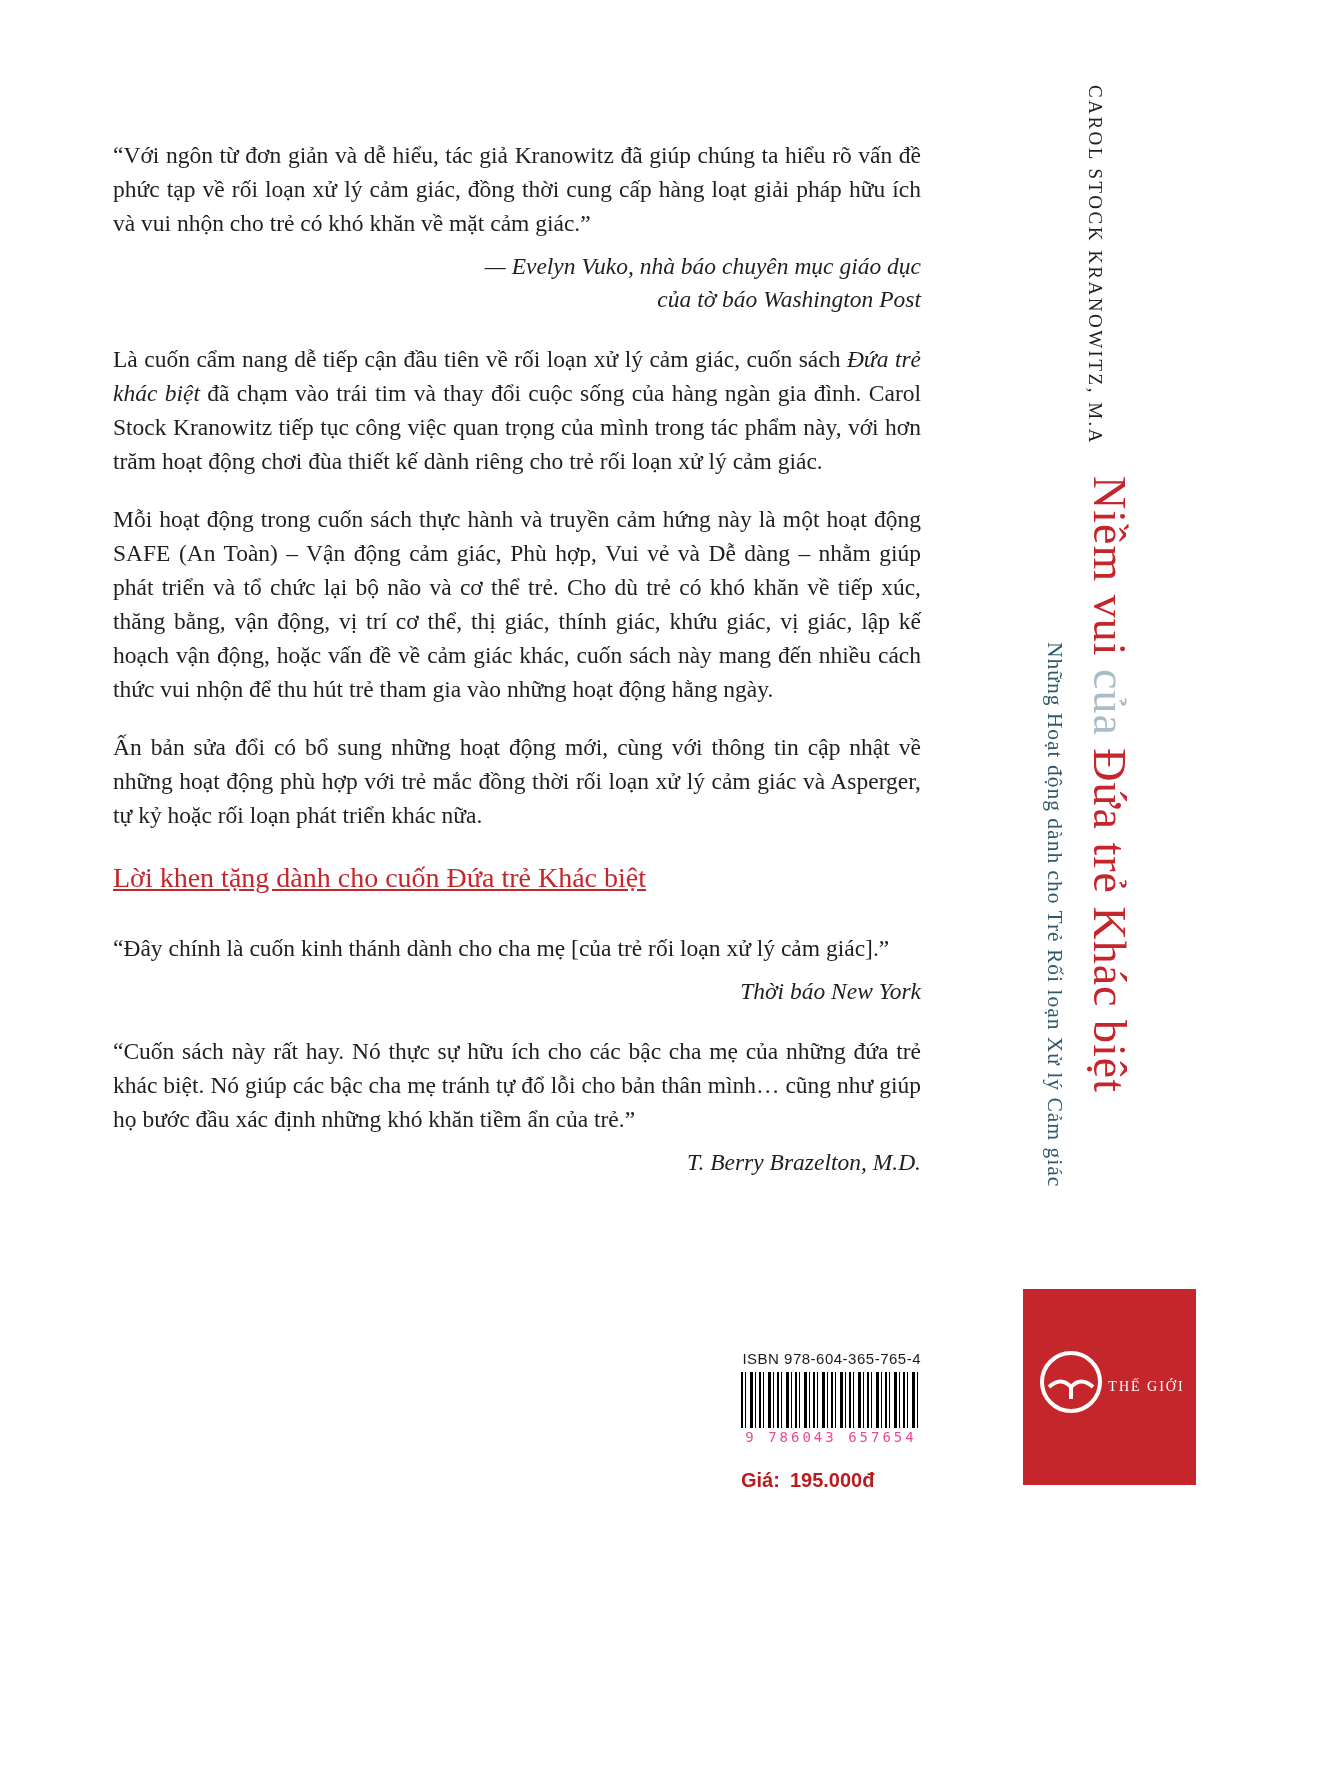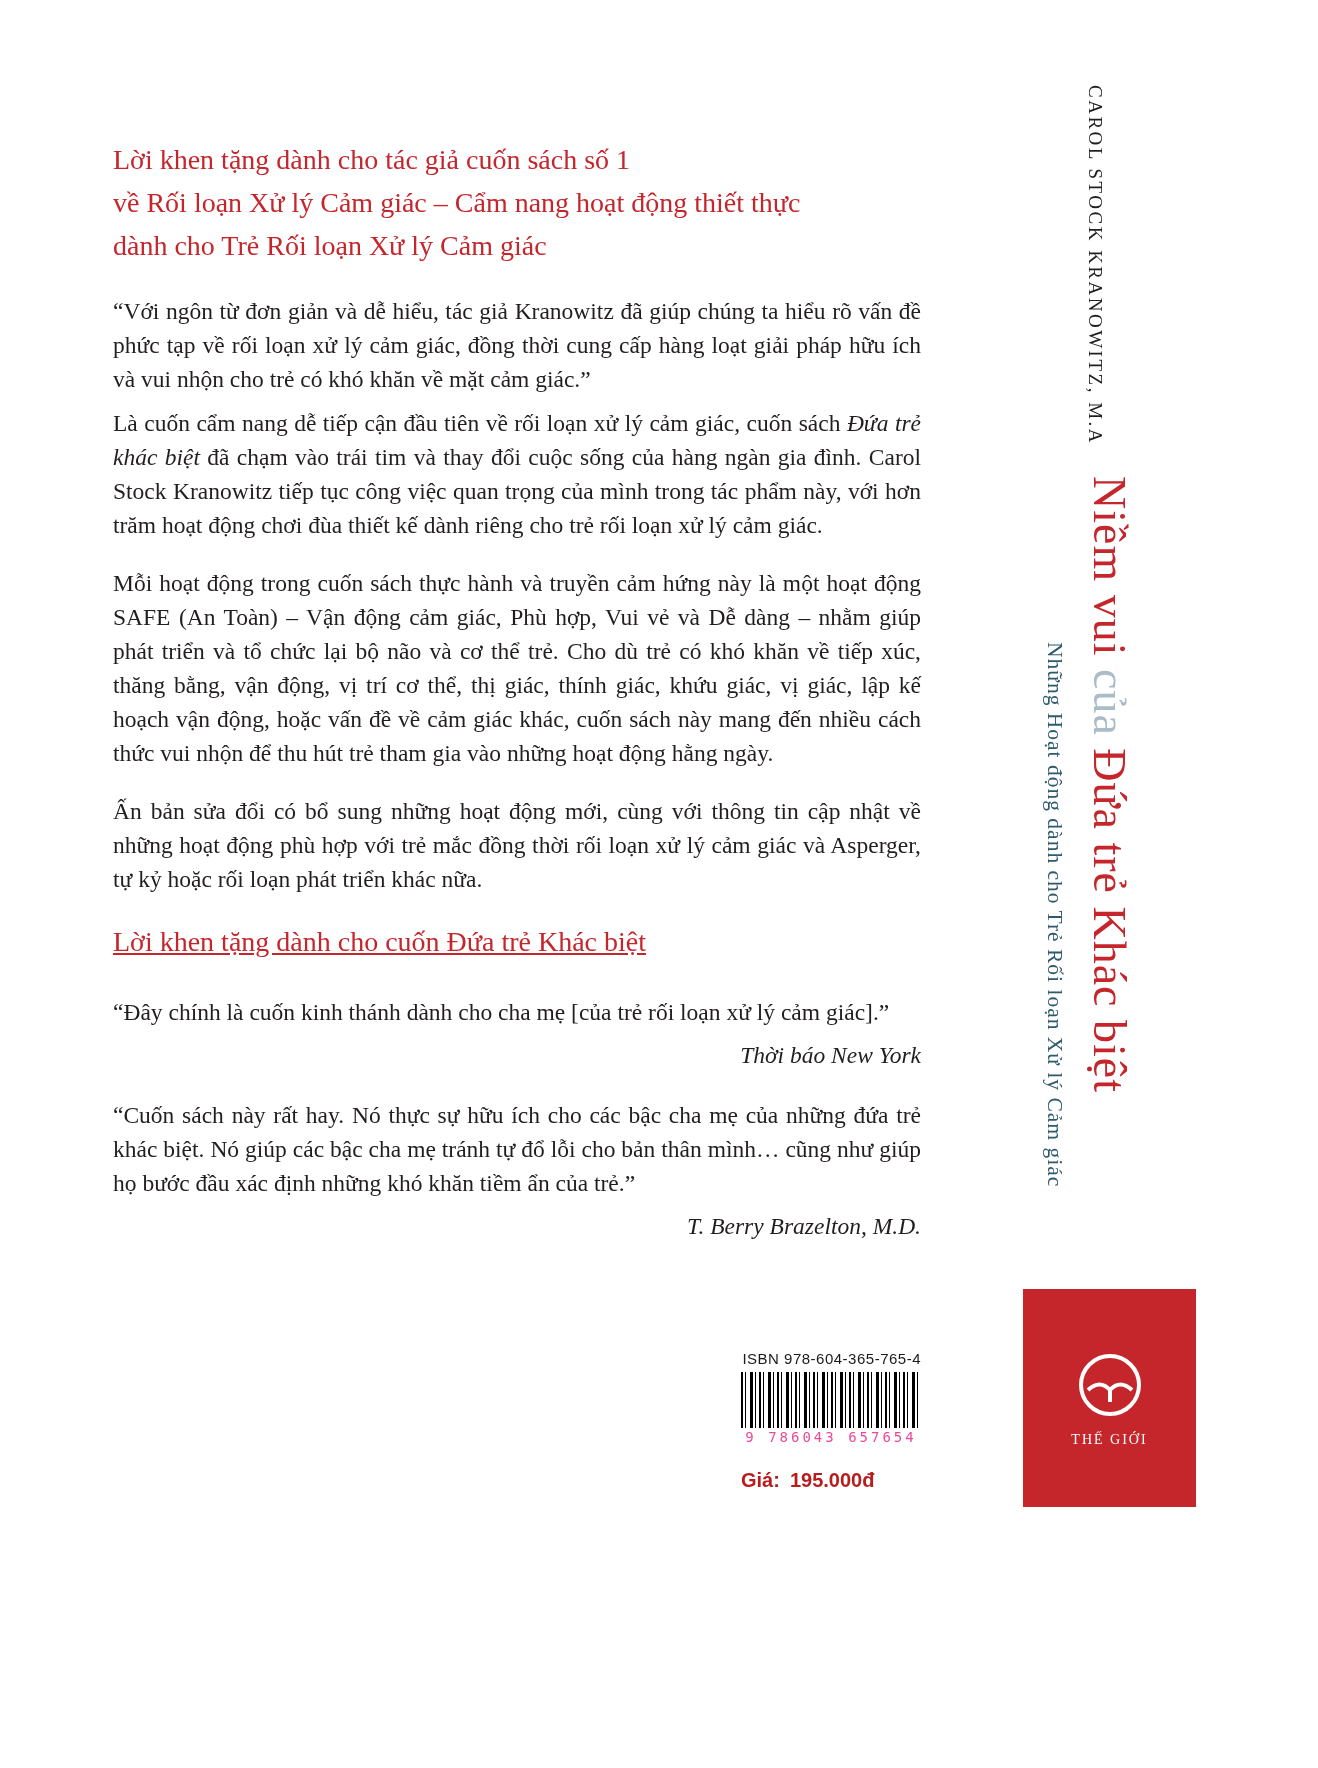--- a/index.html
+++ b/index.html
@@ -53,45 +53,44 @@
     font-family:"DejaVu Sans Mono", monospace;
     font-size:14px; letter-spacing:3px;
     text-align:center; color:#ec4899;
     background:#fff; margin-top:1px;
   }
   .price { margin-top:24px; font-size:20px; font-weight:bold; color:#b91c1c; }
   .price .price-label { margin-right:10px; }
   
   .publisher-box {
     position:absolute; left:1023px; top:1289px;
-    width:173px; height:218px;
+    width:173px; height:196px;
     background:#c5262c;
-    display:flex; flex-direction:column; align-items:center; justify-content:center;
+    display:flex; flex-direction:row; align-items:center; justify-content:center;
   }
   .publisher-logo-svg { display:block; margin-bottom:10px; }
   .publisher-name {
     color:#ffffff; font-family:"Liberation Serif", serif;
     font-size:14px; letter-spacing:2px;
   }
 </style>
 </head>
 <body>
 
 <div class="page">
 
   <div class="main">
 
-    <div class="heading block">
-      <div>Lời khen tặng dành cho tác giả cuốn sách số 1</div>
-      <div>về Rối loạn Xử lý Cảm giác – Cẩm nang hoạt động thiết thực</div>
-      <div>dành cho Trẻ Rối loạn Xử lý Cảm giác</div>
-    </div>
 
     <p class="para tight">“Với ngôn từ đơn giản và dễ hiểu, tác giả Kranowitz đã giúp chúng ta hiểu rõ vấn đề phức tạp về rối loạn xử lý cảm giác, đồng thời cung cấp hàng loạt giải pháp hữu ích và vui nhộn cho trẻ có khó khăn về mặt cảm giác.”</p>
 
+    <div class="attr">
+      <div>— Evelyn Vuko, nhà báo chuyên mục giáo dục</div>
+      <div>của tờ báo Washington Post</div>
+    </div>
 
     <p class="para"><span>Là cuốn cẩm nang dễ tiếp cận đầu tiên về rối loạn xử lý cảm giác, cuốn sách </span><span class="italic">Đứa trẻ khác biệt</span><span> đã chạm vào trái tim và thay đổi cuộc sống của hàng ngàn gia đình. Carol Stock Kranowitz tiếp tục công việc quan trọng của mình trong tác phẩm này, với hơn trăm hoạt động chơi đùa thiết kế dành riêng cho trẻ rối loạn xử lý cảm giác.</span></p>
 
     <p class="para">Mỗi hoạt động trong cuốn sách thực hành và truyền cảm hứng này là một hoạt động SAFE (An Toàn) – Vận động cảm giác, Phù hợp, Vui vẻ và Dễ dàng – nhằm giúp phát triển và tổ chức lại bộ não và cơ thể trẻ. Cho dù trẻ có khó khăn về tiếp xúc, thăng bằng, vận động, vị trí cơ thể, thị giác, thính giác, khứu giác, vị giác, lập kế hoạch vận động, hoặc vấn đề về cảm giác khác, cuốn sách này mang đến nhiều cách thức vui nhộn để thu hút trẻ tham gia vào những hoạt động hằng ngày.</p>
 
     <p class="para">Ấn bản sửa đổi có bổ sung những hoạt động mới, cùng với thông tin cập nhật về những hoạt động phù hợp với trẻ mắc đồng thời rối loạn xử lý cảm giác và Asperger, tự kỷ hoặc rối loạn phát triển khác nữa.</p>
 
     <div class="heading h2">Lời khen tặng dành cho cuốn Đứa trẻ Khác biệt</div>
 
     <p class="para tight">“Đây chính là cuốn kinh thánh dành cho cha mẹ [của trẻ rối loạn xử lý cảm giác].”</p>

